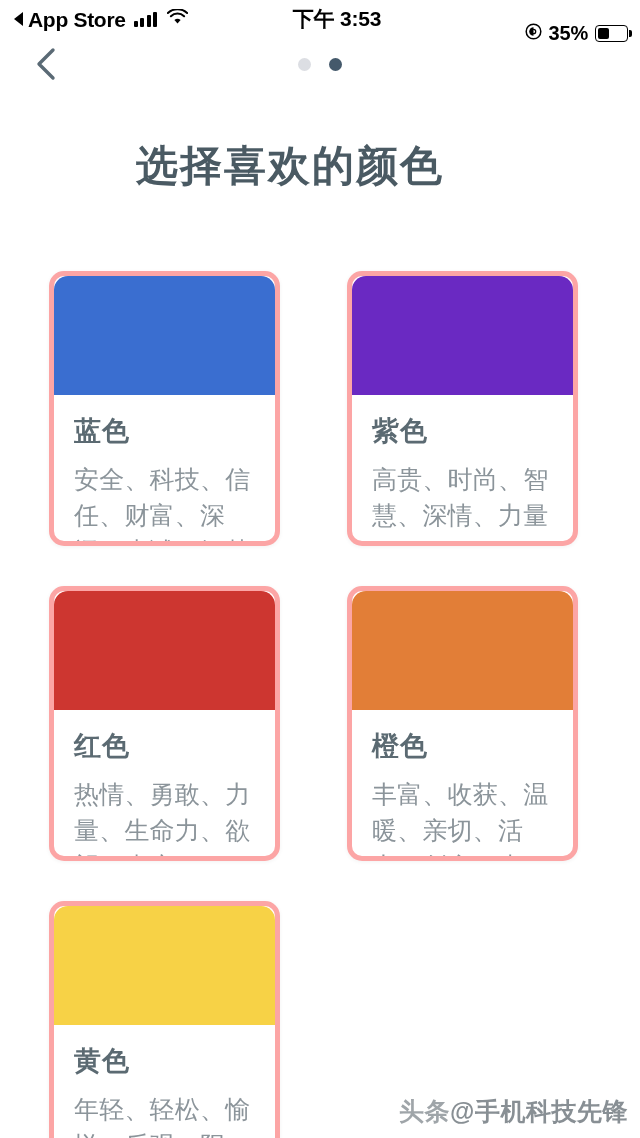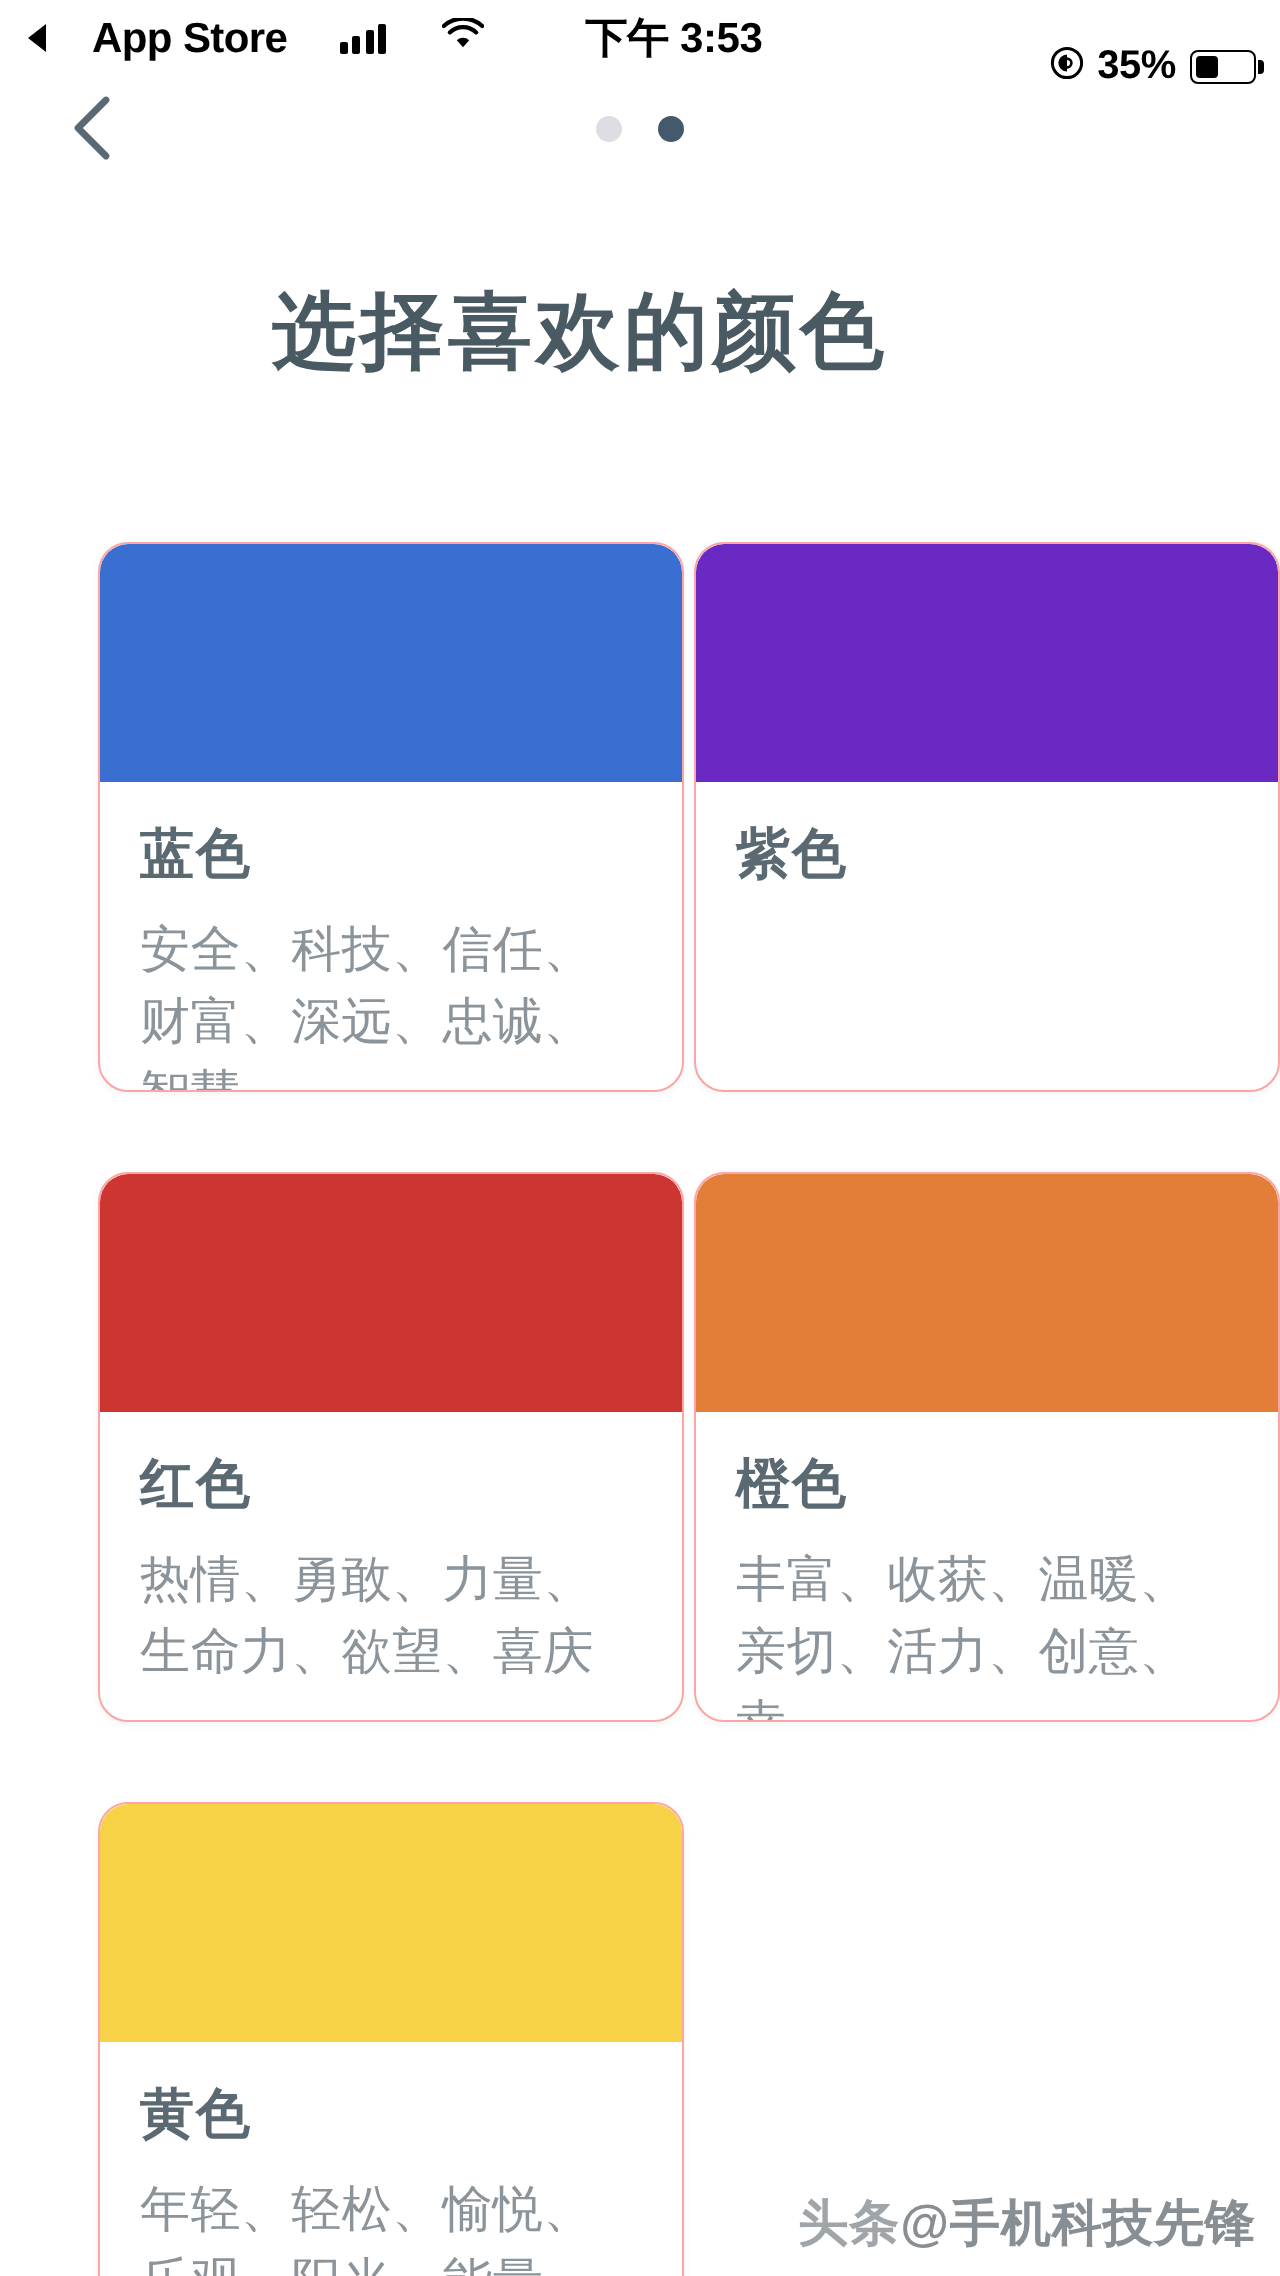--- a/index.html
+++ b/index.html
@@ -27,21 +27,21 @@
     height: 38px;
     display: flex;
     align-items: center;
     color: #000;
   }
   .status-left {
     position: absolute;
     left: 14px;
     display: flex;
     align-items: center;
-    gap: 23px;
+    gap: 5px;
   }
   .back-triangle {
     width: 0; height: 0;
     border-top: 7px solid transparent;
     border-bottom: 7px solid transparent;
     border-right: 9px solid #000;
     display: inline-block;
   }
   .carrier-label {
     font-size: 21px;
@@ -152,24 +152,24 @@
     position: absolute;
     top: 271px;
     left: 49px;
     width: 542px;
     display: grid;
     grid-template-columns: 247px 247px;
     column-gap: 51px;
     row-gap: 40px;
   }
   .card {
-    width: 293px;
+    width: 231px;
     height: 275px;
     background: #ffffff;
-    border: 1px solid #fca5a5;
+    border: 5px solid #fca5a5;
     border-radius: 15px;
     box-shadow: 0 1px 4px rgba(0,0,0,0.055);
     overflow: hidden;
     cursor: pointer;
   }
   .swatch {
     height: 119px;
     width: 100%;
     border-radius: 14px 14px 0 0;
   }
@@ -271,20 +271,21 @@
       <div class="card-body">
         <div class="card-name">蓝色</div>
         <div class="card-desc">安全、科技、信任、财富、深远、忠诚、智慧</div>
       </div>
     </div>
 
     <div class="card">
       <div class="swatch" style="background: rgb(106, 41, 194);"></div>
       <div class="card-body">
         <div class="card-name">紫色</div>
+        <div class="card-desc">高贵、时尚、智慧、深情、力量</div>
       </div>
     </div>
 
 
     <div class="card">
       <div class="swatch" style="background: rgb(205, 54, 48);"></div>
       <div class="card-body">
         <div class="card-name">红色</div>
         <div class="card-desc">热情、勇敢、力量、生命力、欲望、喜庆</div>
       </div>

